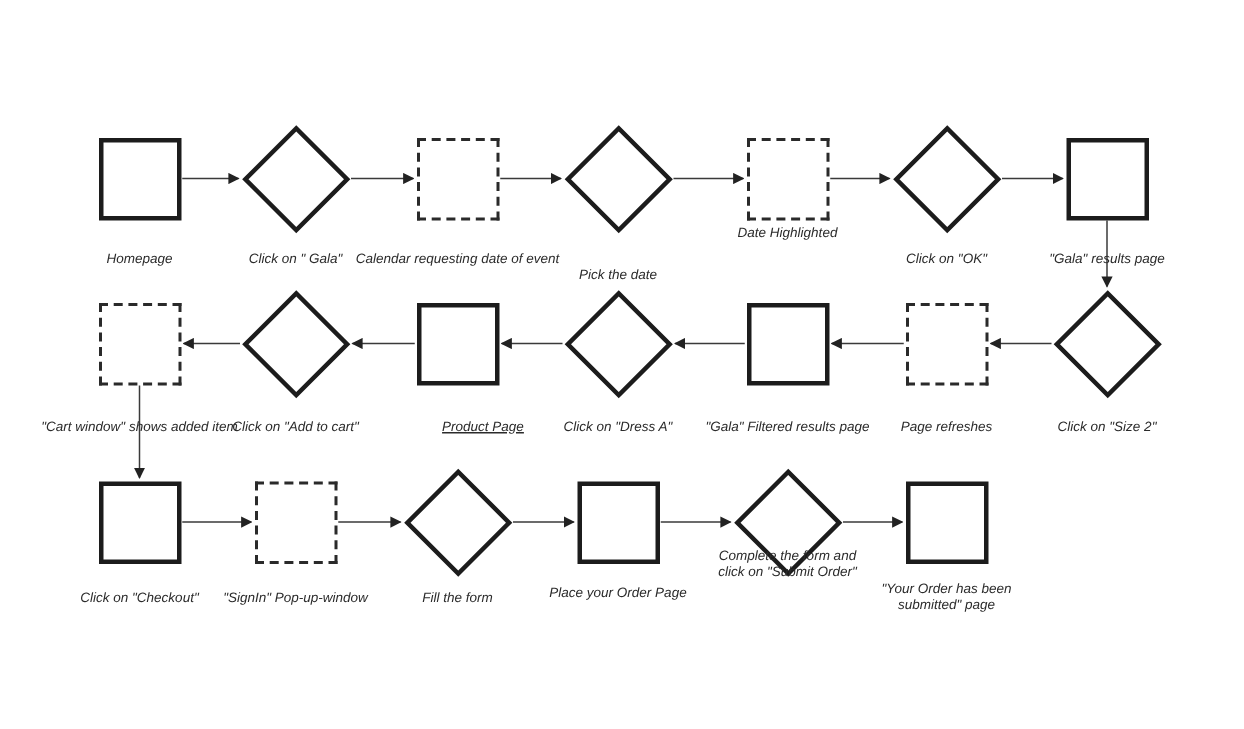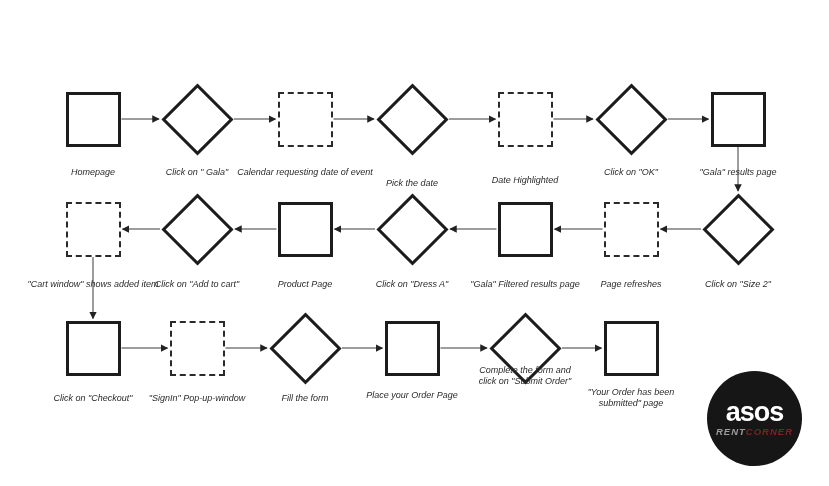--- a/index.html
+++ b/index.html
@@ -108,31 +108,31 @@
   <div id="nodes">
       <div class="shape square solid" style="left: 65.5px; top: 91.5px; width: 55px; height: 55px;"></div>
       <div class="nlabel" style="left: 93px; top: 166.5px; color: rgb(43, 43, 43);">Homepage</div>
       <div class="shape diamond solid" style="left: 171.5px; top: 93.5px; width: 51px; height: 51px;"></div>
       <div class="nlabel" style="left: 197px; top: 166.5px; color: rgb(43, 43, 43);">Click on " Gala"</div>
       <div class="shape square dashed" style="left: 277.5px; top: 91.5px; width: 55px; height: 55px;"></div>
       <div class="nlabel" style="left: 305px; top: 166.5px; color: rgb(43, 43, 43); text-align: center;">Calendar requesting date of event</div>
       <div class="shape diamond solid" style="left: 386.5px; top: 93.5px; width: 51px; height: 51px;"></div>
       <div class="nlabel" style="left: 412px; top: 178px; color: rgb(43, 43, 43);">Pick the date</div>
       <div class="shape square dashed" style="left: 497.5px; top: 91.5px; width: 55px; height: 55px;"></div>
-      <div class="nlabel" style="left: 525px; top: 175px; color: rgb(43, 43, 43);">Date Highlighted</div>
+      <div class="nlabel" style="left: 525px; top: 150px; color: rgb(43, 43, 43);">Date Highlighted</div>
       <div class="shape diamond solid" style="left: 605.5px; top: 93.5px; width: 51px; height: 51px;"></div>
       <div class="nlabel" style="left: 631px; top: 166.5px; color: rgb(43, 43, 43);">Click on  "OK"</div>
       <div class="shape square solid" style="left: 710.5px; top: 91.5px; width: 55px; height: 55px;"></div>
       <div class="nlabel" style="left: 738px; top: 166.5px; color: rgb(43, 43, 43);">"Gala" results page</div>
       <div class="shape square dashed" style="left: 65.5px; top: 201.5px; width: 55px; height: 55px;"></div>
       <div class="nlabel" style="left: 93px; top: 278.5px; color: rgb(43, 43, 43);">"Cart window" shows added item</div>
       <div class="shape diamond solid" style="left: 171.5px; top: 203.5px; width: 51px; height: 51px;"></div>
       <div class="nlabel" style="left: 197px; top: 278.5px; color: rgb(43, 43, 43);">Click on "Add to cart"</div>
       <div class="shape square solid" style="left: 277.5px; top: 201.5px; width: 55px; height: 55px;"></div>
-      <div class="nlabel" style="left: 305px; top: 278.5px; color: rgb(43, 43, 43);">Product Page</div>
+      <div class="nlabel" style="left: 322px; top: 278.5px; color: rgb(43, 43, 43); text-decoration: underline;">Product Page</div>
       <div class="shape diamond solid" style="left: 386.5px; top: 203.5px; width: 51px; height: 51px;"></div>
       <div class="nlabel" style="left: 412px; top: 278.5px; color: rgb(43, 43, 43);">Click on "Dress A"</div>
       <div class="shape square solid" style="left: 497.5px; top: 201.5px; width: 55px; height: 55px;"></div>
       <div class="nlabel" style="left: 525px; top: 278.5px; color: rgb(43, 43, 43);">"Gala" Filtered results page</div>
       <div class="shape square dashed" style="left: 603.5px; top: 201.5px; width: 55px; height: 55px;"></div>
       <div class="nlabel" style="left: 631px; top: 278.5px; color: rgb(43, 43, 43);">Page refreshes</div>
       <div class="shape diamond solid" style="left: 712.5px; top: 203.5px; width: 51px; height: 51px;"></div>
       <div class="nlabel" style="left: 738px; top: 278.5px; color: rgb(43, 43, 43);">Click on "Size 2"</div>
       <div class="shape square solid" style="left: 65.5px; top: 320.5px; width: 55px; height: 55px;"></div>
       <div class="nlabel" style="left: 93px; top: 392.5px; color: rgb(43, 43, 43);">Click on "Checkout"</div>
@@ -143,17 +143,13 @@
       <div class="shape square solid" style="left: 384.5px; top: 320.5px; width: 55px; height: 55px;"></div>
       <div class="nlabel" style="left: 412px; top: 390px; color: rgb(43, 43, 43);">Place your Order Page</div>
       <div class="shape diamond solid" style="left: 499.5px; top: 322.5px; width: 51px; height: 51px;"></div>
       <div class="nlabel" style="left: 525px; top: 365px; color: rgb(43, 43, 43);">Complete the form and
 click on "Submit Order"</div>
       <div class="shape square solid" style="left: 603.5px; top: 320.5px; width: 55px; height: 55px;"></div>
       <div class="nlabel" style="left: 631px; top: 387px; color: rgb(43, 43, 43);">"Your Order has been
 submitted" page</div>
     </div>
 
-  <div class="logo" style="background: rgb(22, 22, 22);">
-    <div class="logo-brand" style="color: rgb(255, 255, 255);">asos</div>
-    <div class="logo-sub"><span style="color: rgb(156, 156, 156);">RENT</span><span style="color: rgb(126, 33, 35);">CORNER</span></div>
-  </div>
 </div>
 
 </body></html>

